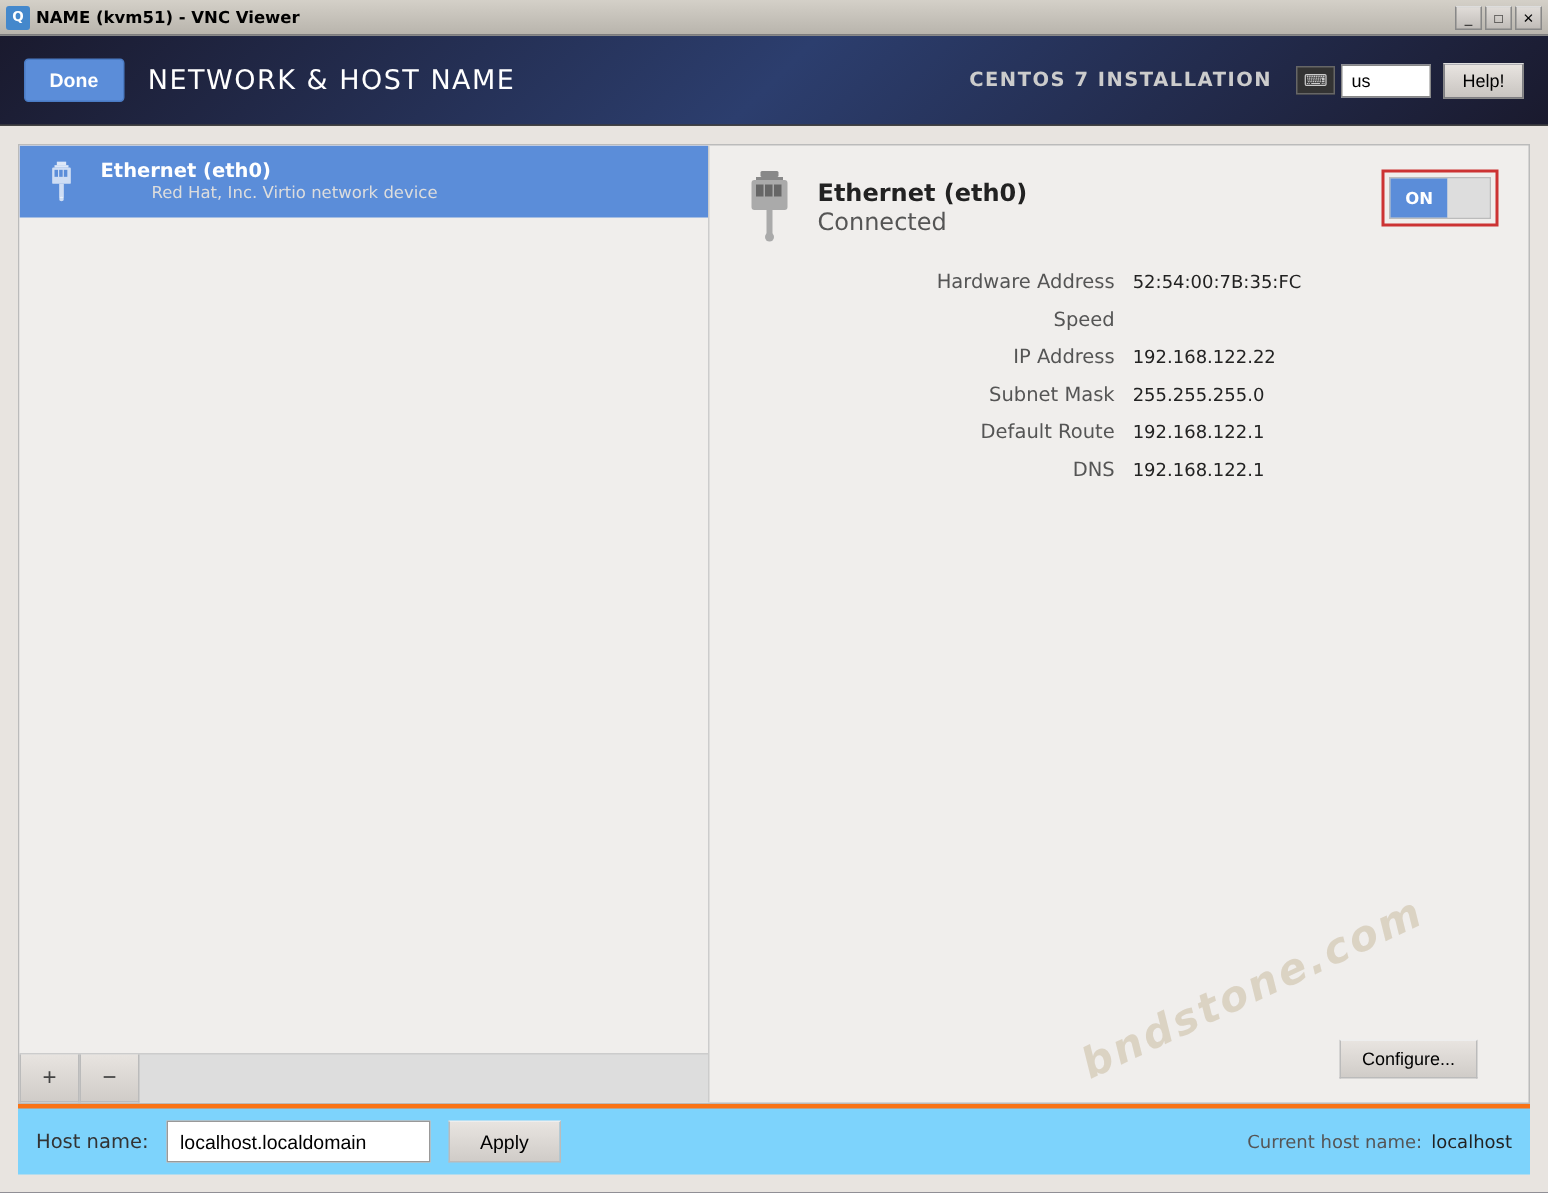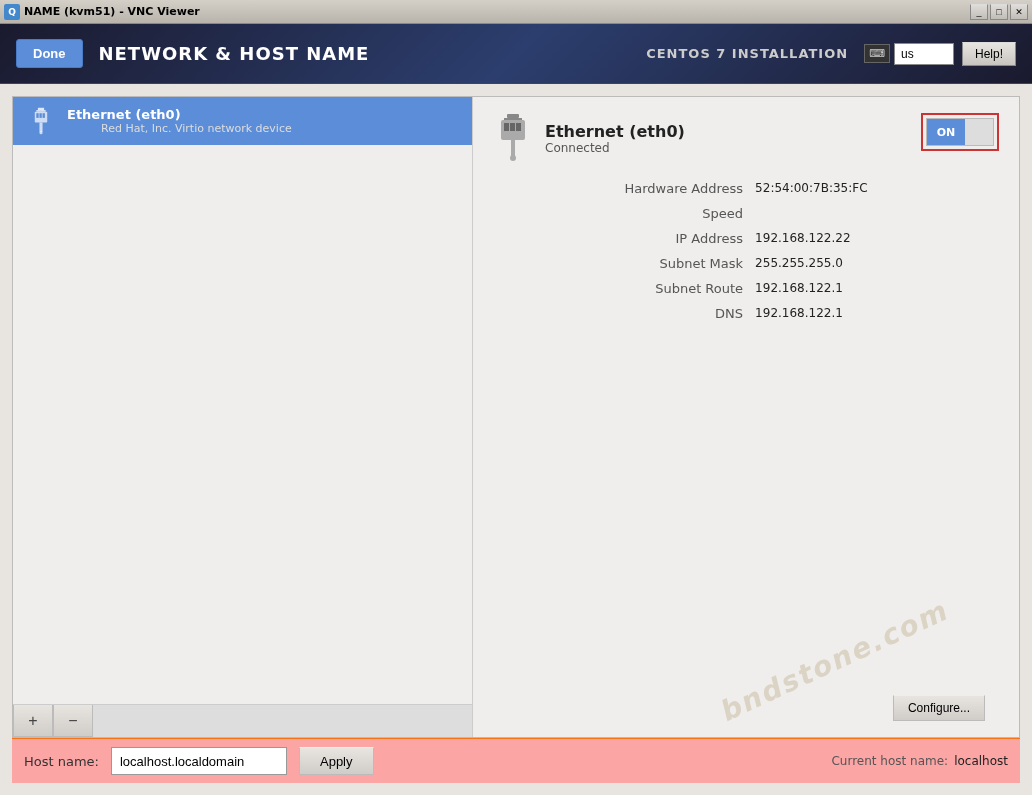--- a/index.html
+++ b/index.html
@@ -87,21 +87,21 @@
       border: 1px solid #4a7bc4;
       padding: 6px 16px;
       font-size: 13px;
       cursor: pointer;
       border-radius: 3px;
       font-weight: bold;
     }
     .header-title {
       color: white;
       font-size: 18px;
-      font-weight: bold;
+      font-weight: normal;
       letter-spacing: 1px;
     }
     .header-right {
       display: flex;
       align-items: center;
       gap: 8px;
     }
     .centos-label {
       color: #ccc;
       font-size: 13px;
@@ -251,21 +251,21 @@
       display: flex;
       align-items: center;
       justify-content: center;
     }
     .device-name {
       font-size: 16px;
       font-weight: bold;
       color: #222;
     }
     .device-status {
-      font-size: 12px;
+      font-size: 16px;
       color: #555;
     }
 
     
     .toggle-container {
       border: 2px solid #cc3333;
       padding: 3px;
       display: flex;
       align-items: center;
     }
@@ -340,22 +340,22 @@
       font-weight: bold;
       color: rgba(180, 160, 120, 0.35);
       transform: rotate(-25deg);
       pointer-events: none;
       letter-spacing: 2px;
       font-style: italic;
     }
 
     
     .bottom-bar {
-      background: #fca5a5;
-      border-top: 1px solid #f97316;
+      background: #7dd3fc;
+      border-top: 3px solid #f97316;
       padding: 8px 12px;
       display: flex;
       align-items: center;
       gap: 12px;
     }
     .hostname-label {
       font-size: 13px;
       color: #333;
       white-space: nowrap;
     }
@@ -494,21 +494,21 @@
 
           <span class="detail-label">Speed</span>
           <span class="detail-value"></span>
 
           <span class="detail-label">IP Address</span>
           <span class="detail-value">192.168.122.22</span>
 
           <span class="detail-label">Subnet Mask</span>
           <span class="detail-value">255.255.255.0</span>
 
-          <span class="detail-label">Subnet Route</span>
+          <span class="detail-label">Default Route</span>
           <span class="detail-value">192.168.122.1</span>
 
           <span class="detail-label">DNS</span>
           <span class="detail-value">192.168.122.1</span>
         </div>
 
         <div class="watermark">bndstone.com</div>
 
         <button class="configure-btn">Configure...</button>
       </div>

